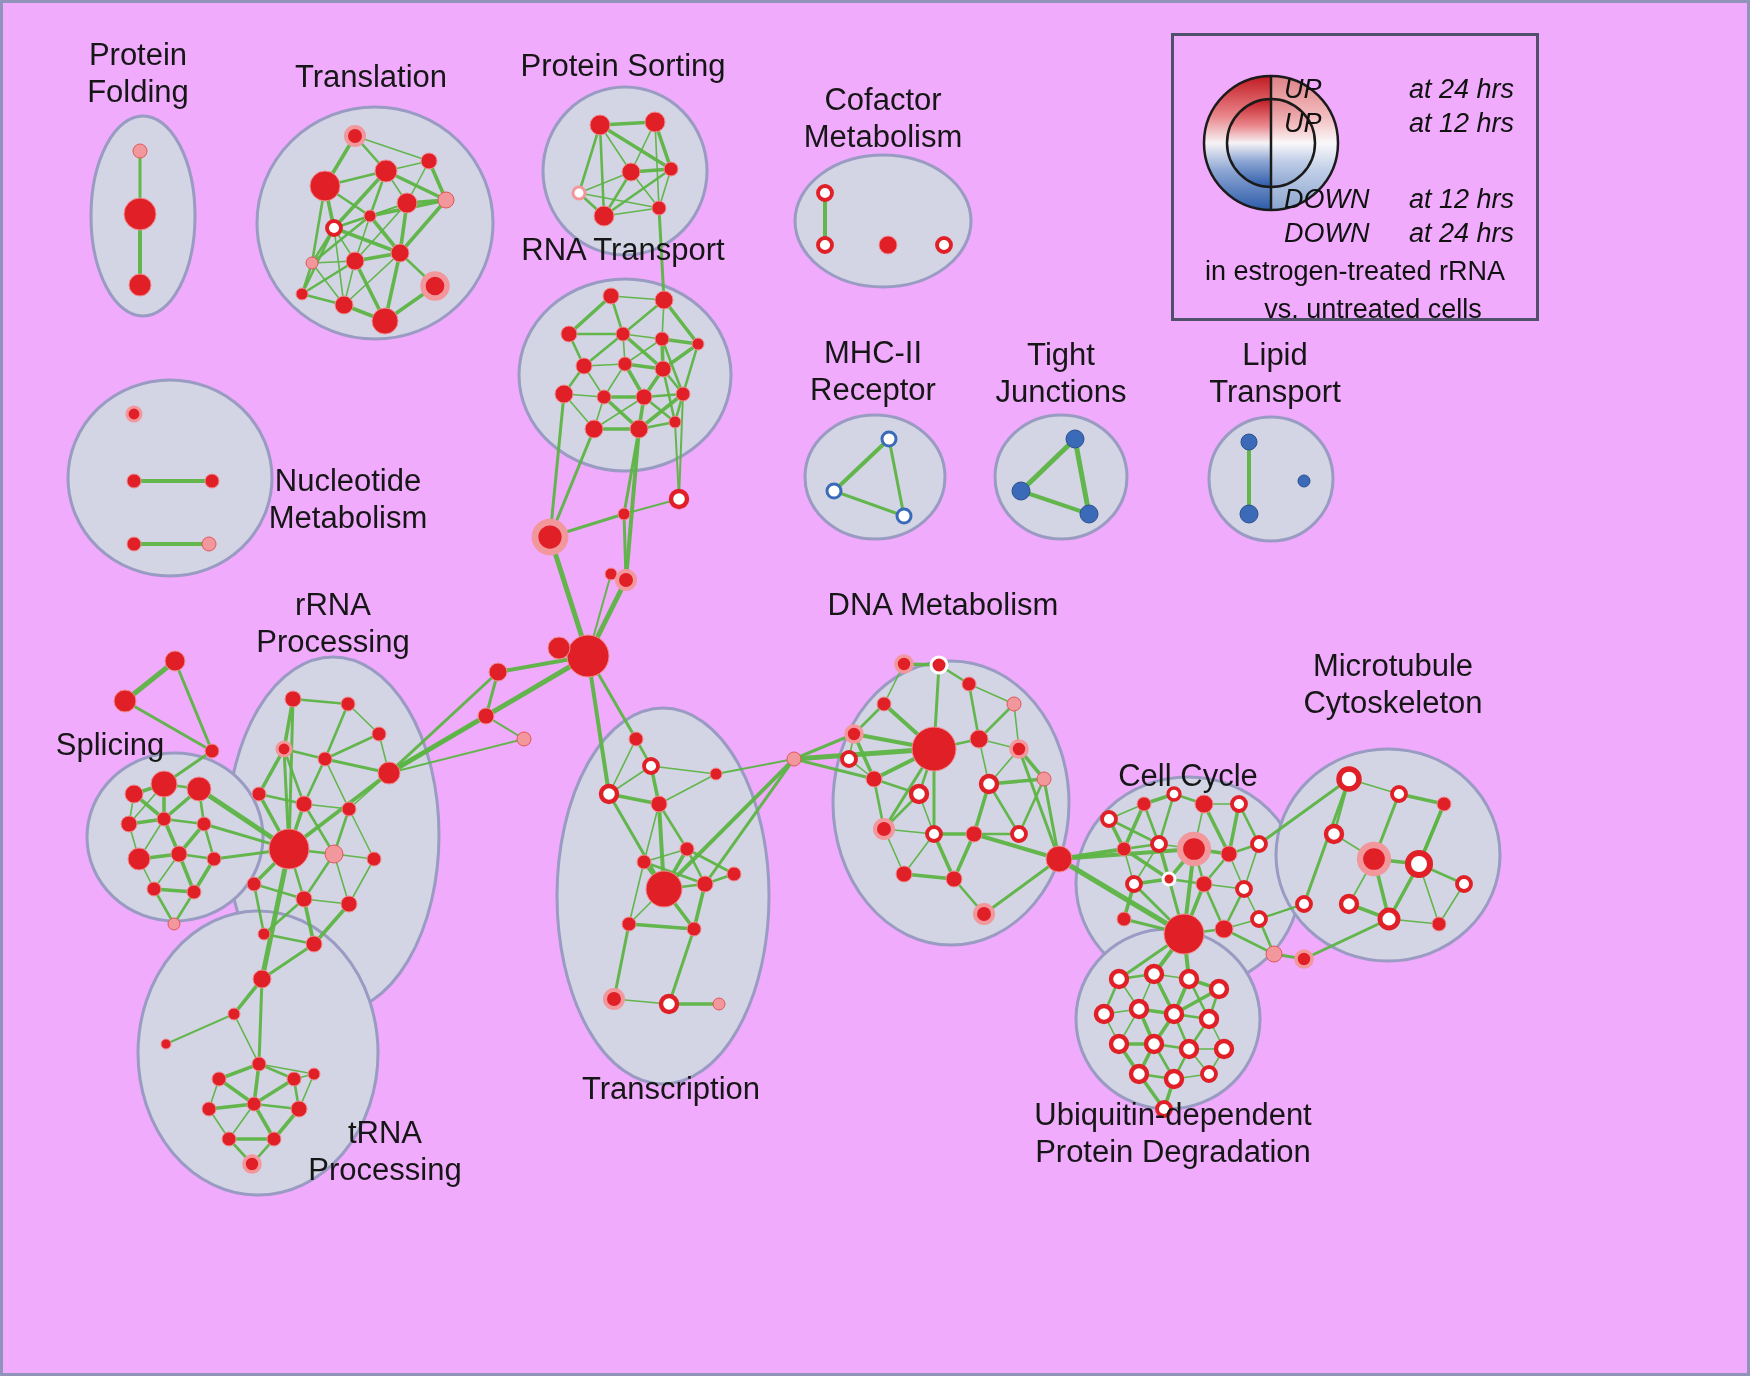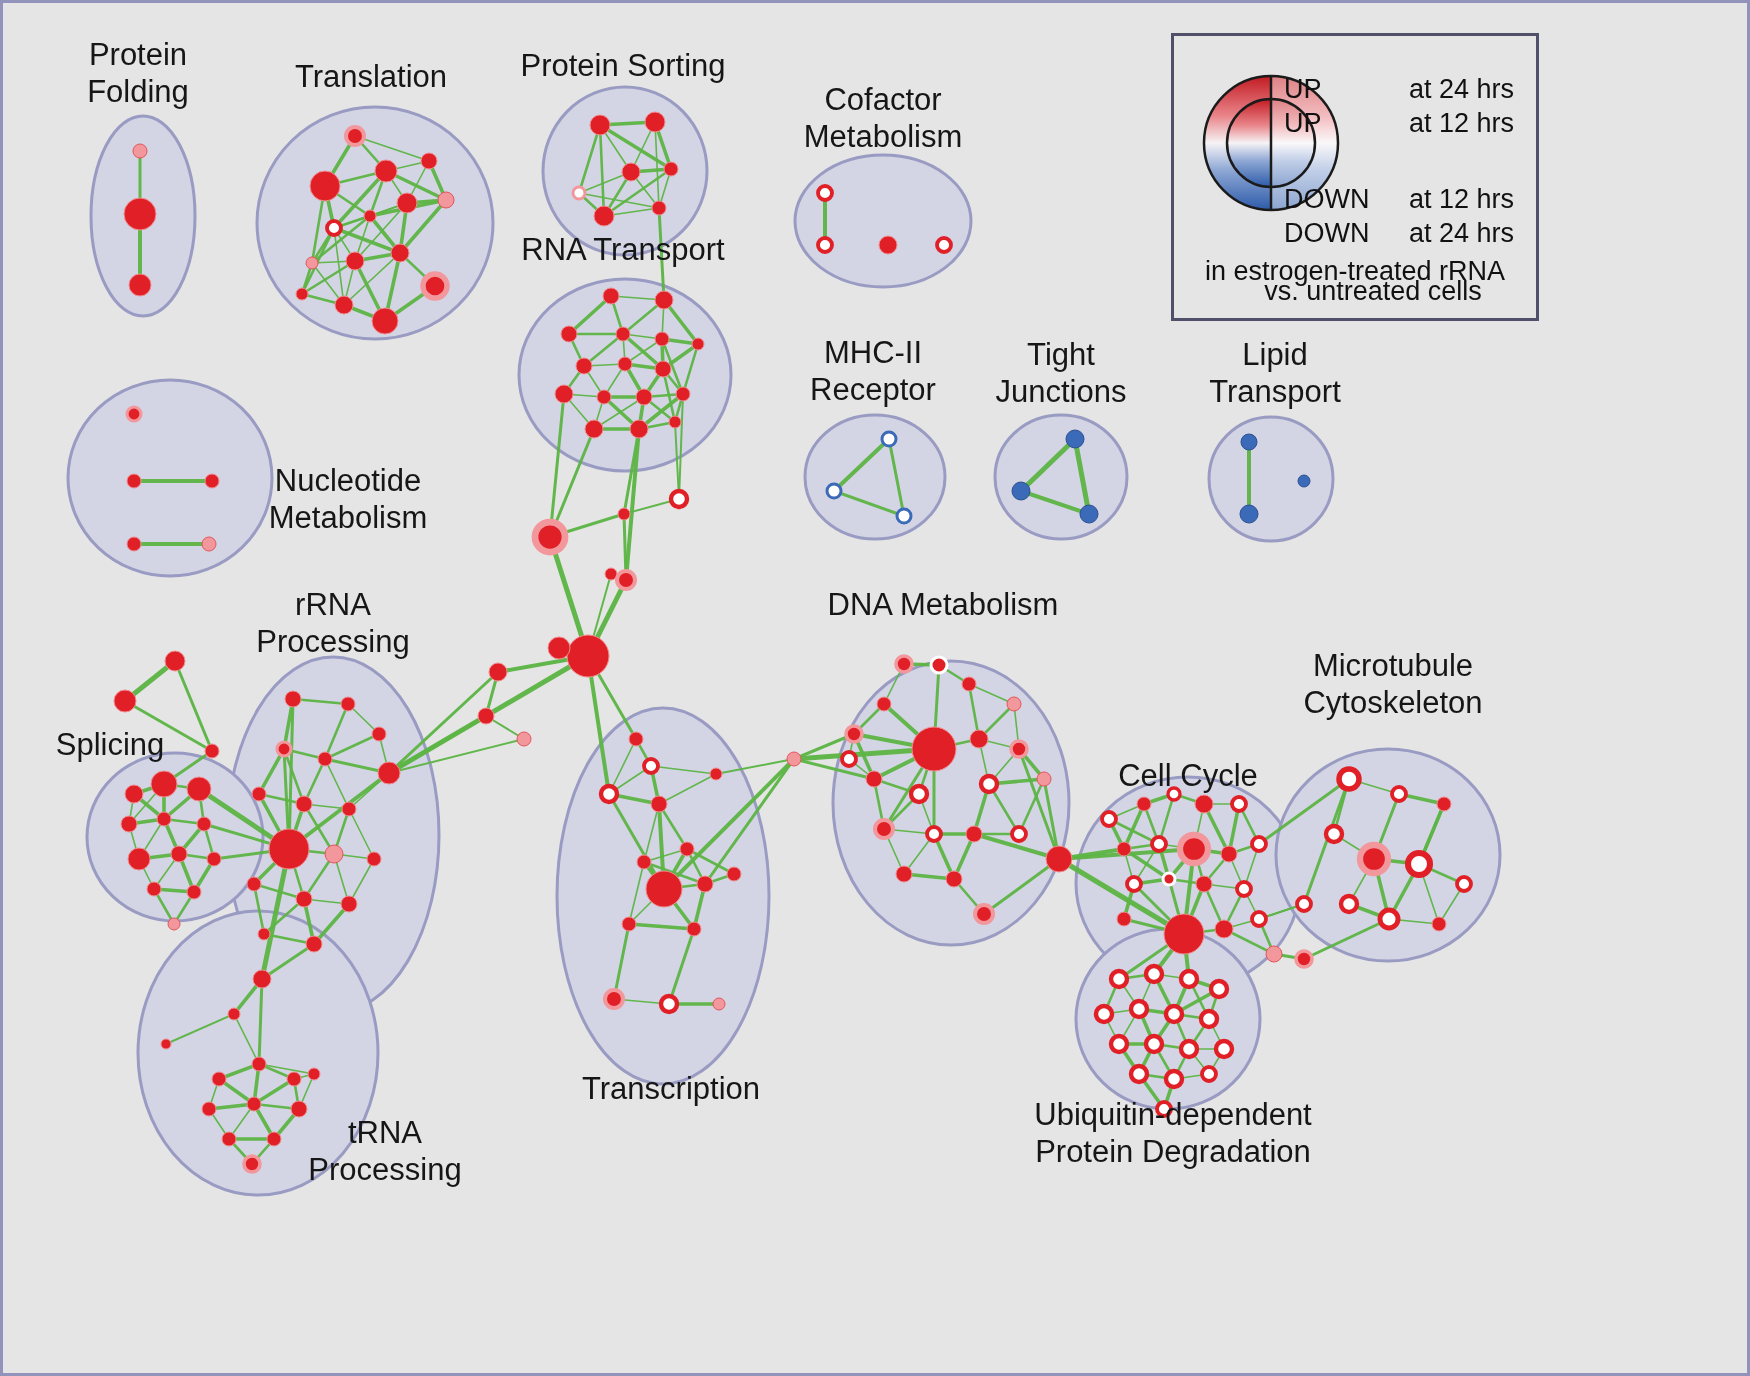--- a/index.html
+++ b/index.html
@@ -1,44 +1,44 @@
 <!DOCTYPE html>
 <html><head>
 <meta charset="utf-8">
 <style>
   html,body{margin:0;padding:0;background:#aeb0cc;}
   .stage{
     position:relative;
     width:1750px;height:1376px;
-    background:#e5e5e5;
+    background:#f0abfc;
     border:3px solid #9193bb;
     box-sizing:border-box;
     overflow:hidden;
     font-family:"Liberation Sans", sans-serif;
   }
   .net{position:absolute;left:0;top:0;font-family:"Liberation Sans", sans-serif;}
   .legend{
     position:absolute;left:1168px;top:30px;width:368px;height:288px;
     border:3px solid #50506b;
     box-sizing:border-box;
   }
   .dial{position:absolute;left:22px;top:32px;}
   .lrow{
     position:absolute;left:110px;right:22px;
     display:flex;justify-content:space-between;
-    font-size:27px;color:#111;line-height:30px;
+    font-size:27px;color:#111;line-height:30px;font-style:italic;
   }
   .lrow .term{font-weight:400;}
   .lrow1{top:38px;}
   .lrow2{top:72px;}
   .lrow3{top:148px;}
   .lrow4{top:182px;}
   .lcap{position:absolute;left:0;right:0;text-align:center;font-size:27px;color:#111;}
   .lcap1{top:220px;}
-  .lcap2{top:240px;padding-left:36px;}
+  .lcap2{top:258px;padding-left:36px;}
 </style>
 </head>
 <body>
 
 <div class="stage">
 
   <svg class="net" width="1750" height="1376">
       <ellipse cx="140" cy="213" rx="52" ry="100" fill="#d3d4e4" stroke="#999bc2" stroke-width="3"></ellipse>
       <ellipse cx="372" cy="220" rx="118" ry="116" fill="#d3d4e4" stroke="#999bc2" stroke-width="3"></ellipse>
       <ellipse cx="622" cy="168" rx="82" ry="84" fill="#d3d4e4" stroke="#999bc2" stroke-width="3"></ellipse>

